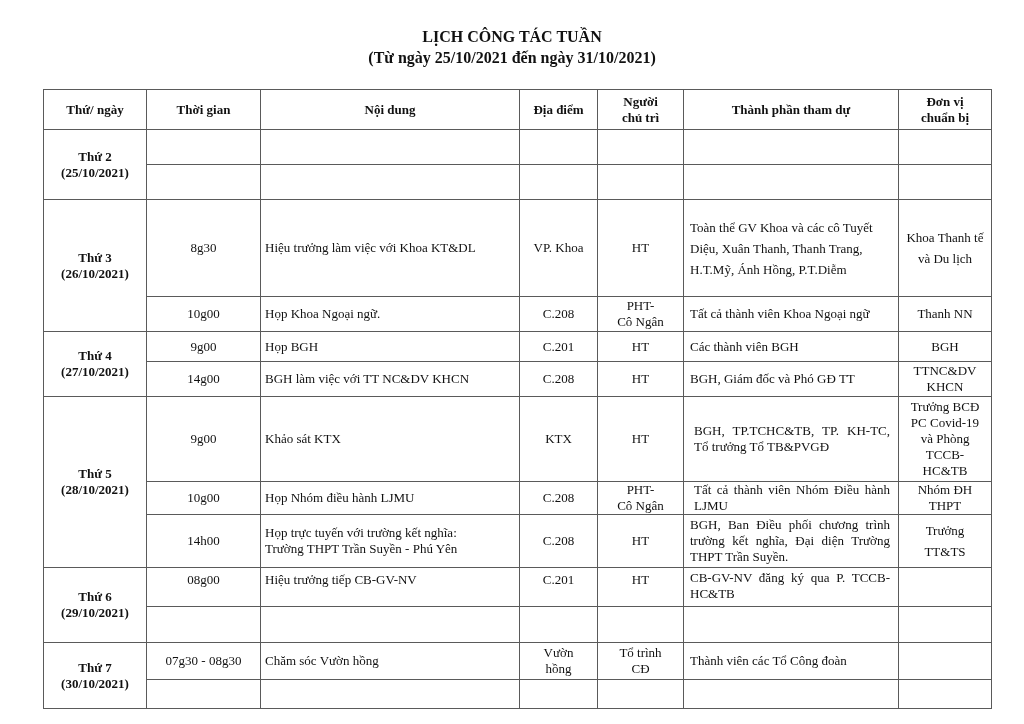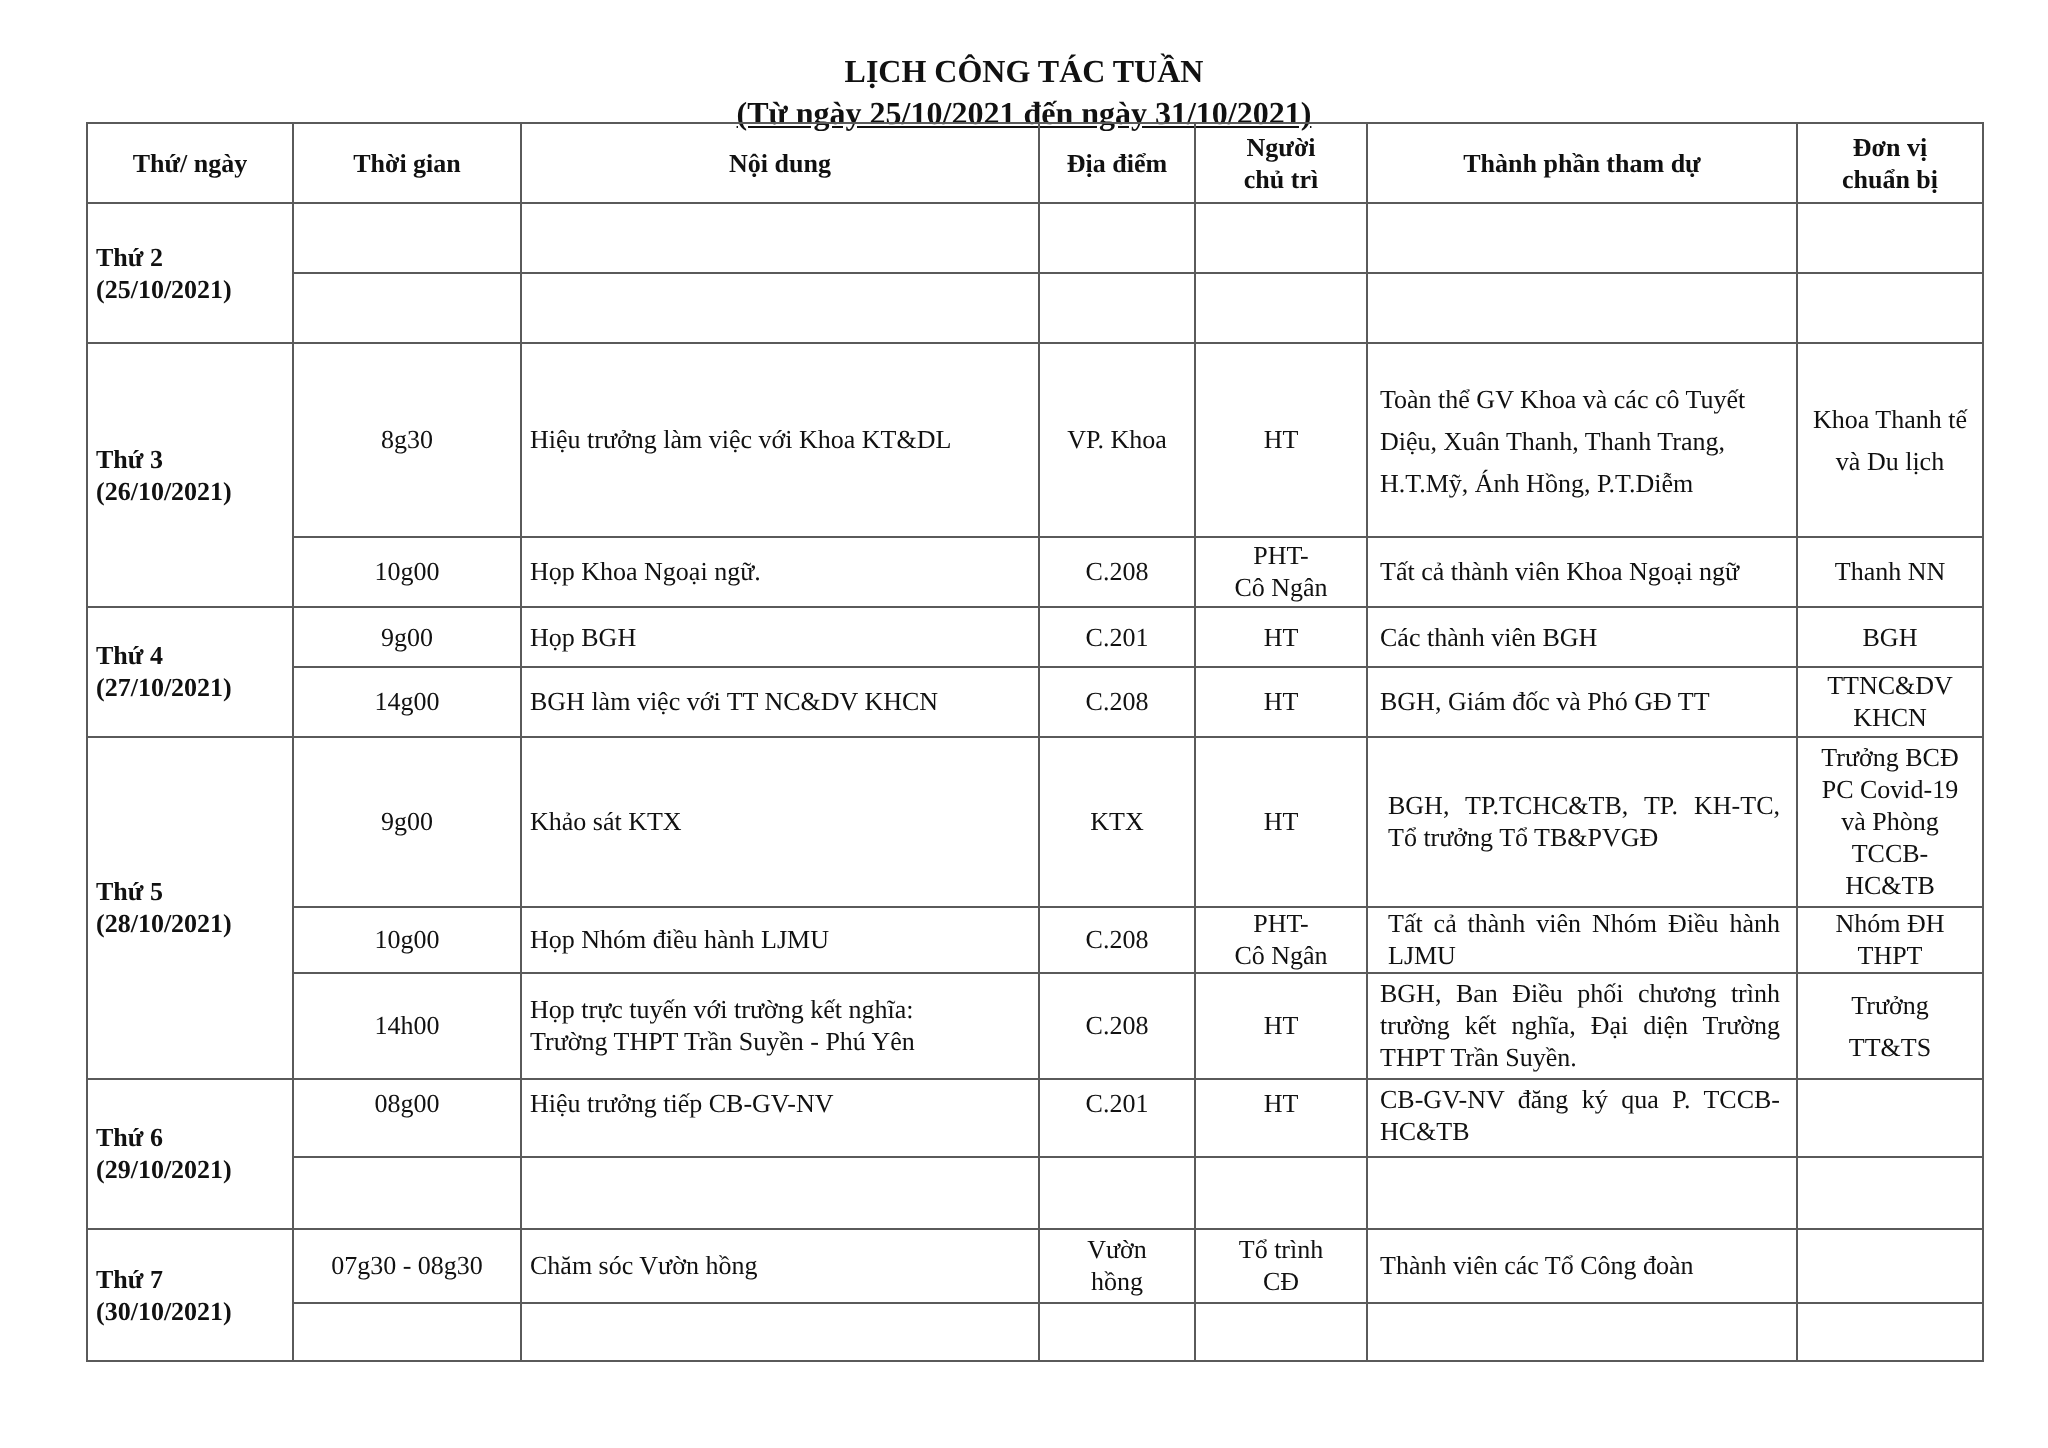--- a/index.html
+++ b/index.html
@@ -18,26 +18,26 @@
     .title {
       position: absolute;
       left: 0;
       width: 1024px;
       text-align: center;
       font-weight: bold;
       font-size: 16px;
       line-height: 20px;
     }
     .title.t1 { top: 27px; }
-    .title.t2 { top: 48px; text-decoration: underline; }
+    .title.t2 { top: 48px; }
 
     table.sched {
       position: absolute;
       left: 43px;
-      top: 61px;
+      top: 89px;
       border-collapse: collapse;
       table-layout: fixed;
       width: 948px;
       font-size: 13px;
       line-height: 16px;
     }
     table.sched td, table.sched th {
       border: 1px solid #5a5a5a;
       padding: 0 4px;
       vertical-align: middle;
@@ -46,20 +46,21 @@
     table.sched th {
       font-weight: bold;
       text-align: center;
       font-size: 13px;
     }
     .c { text-align: center; }
     .l { text-align: left; }
     .j { text-align: justify; text-align-last: left; }
     .day {
       font-weight: bold;
+      text-align: center;
     }
     .day span { display: block; }
     .ml span { display: block; }
     .att { padding-left: 6px !important; padding-right: 8px !important; }
   </style>
 </head>
 <body>
 
 <div class="title t1">LỊCH CÔNG TÁC TUẦN</div>
 <div class="title t2">(Từ ngày 25/10/2021 đến ngày 31/10/2021)</div>

